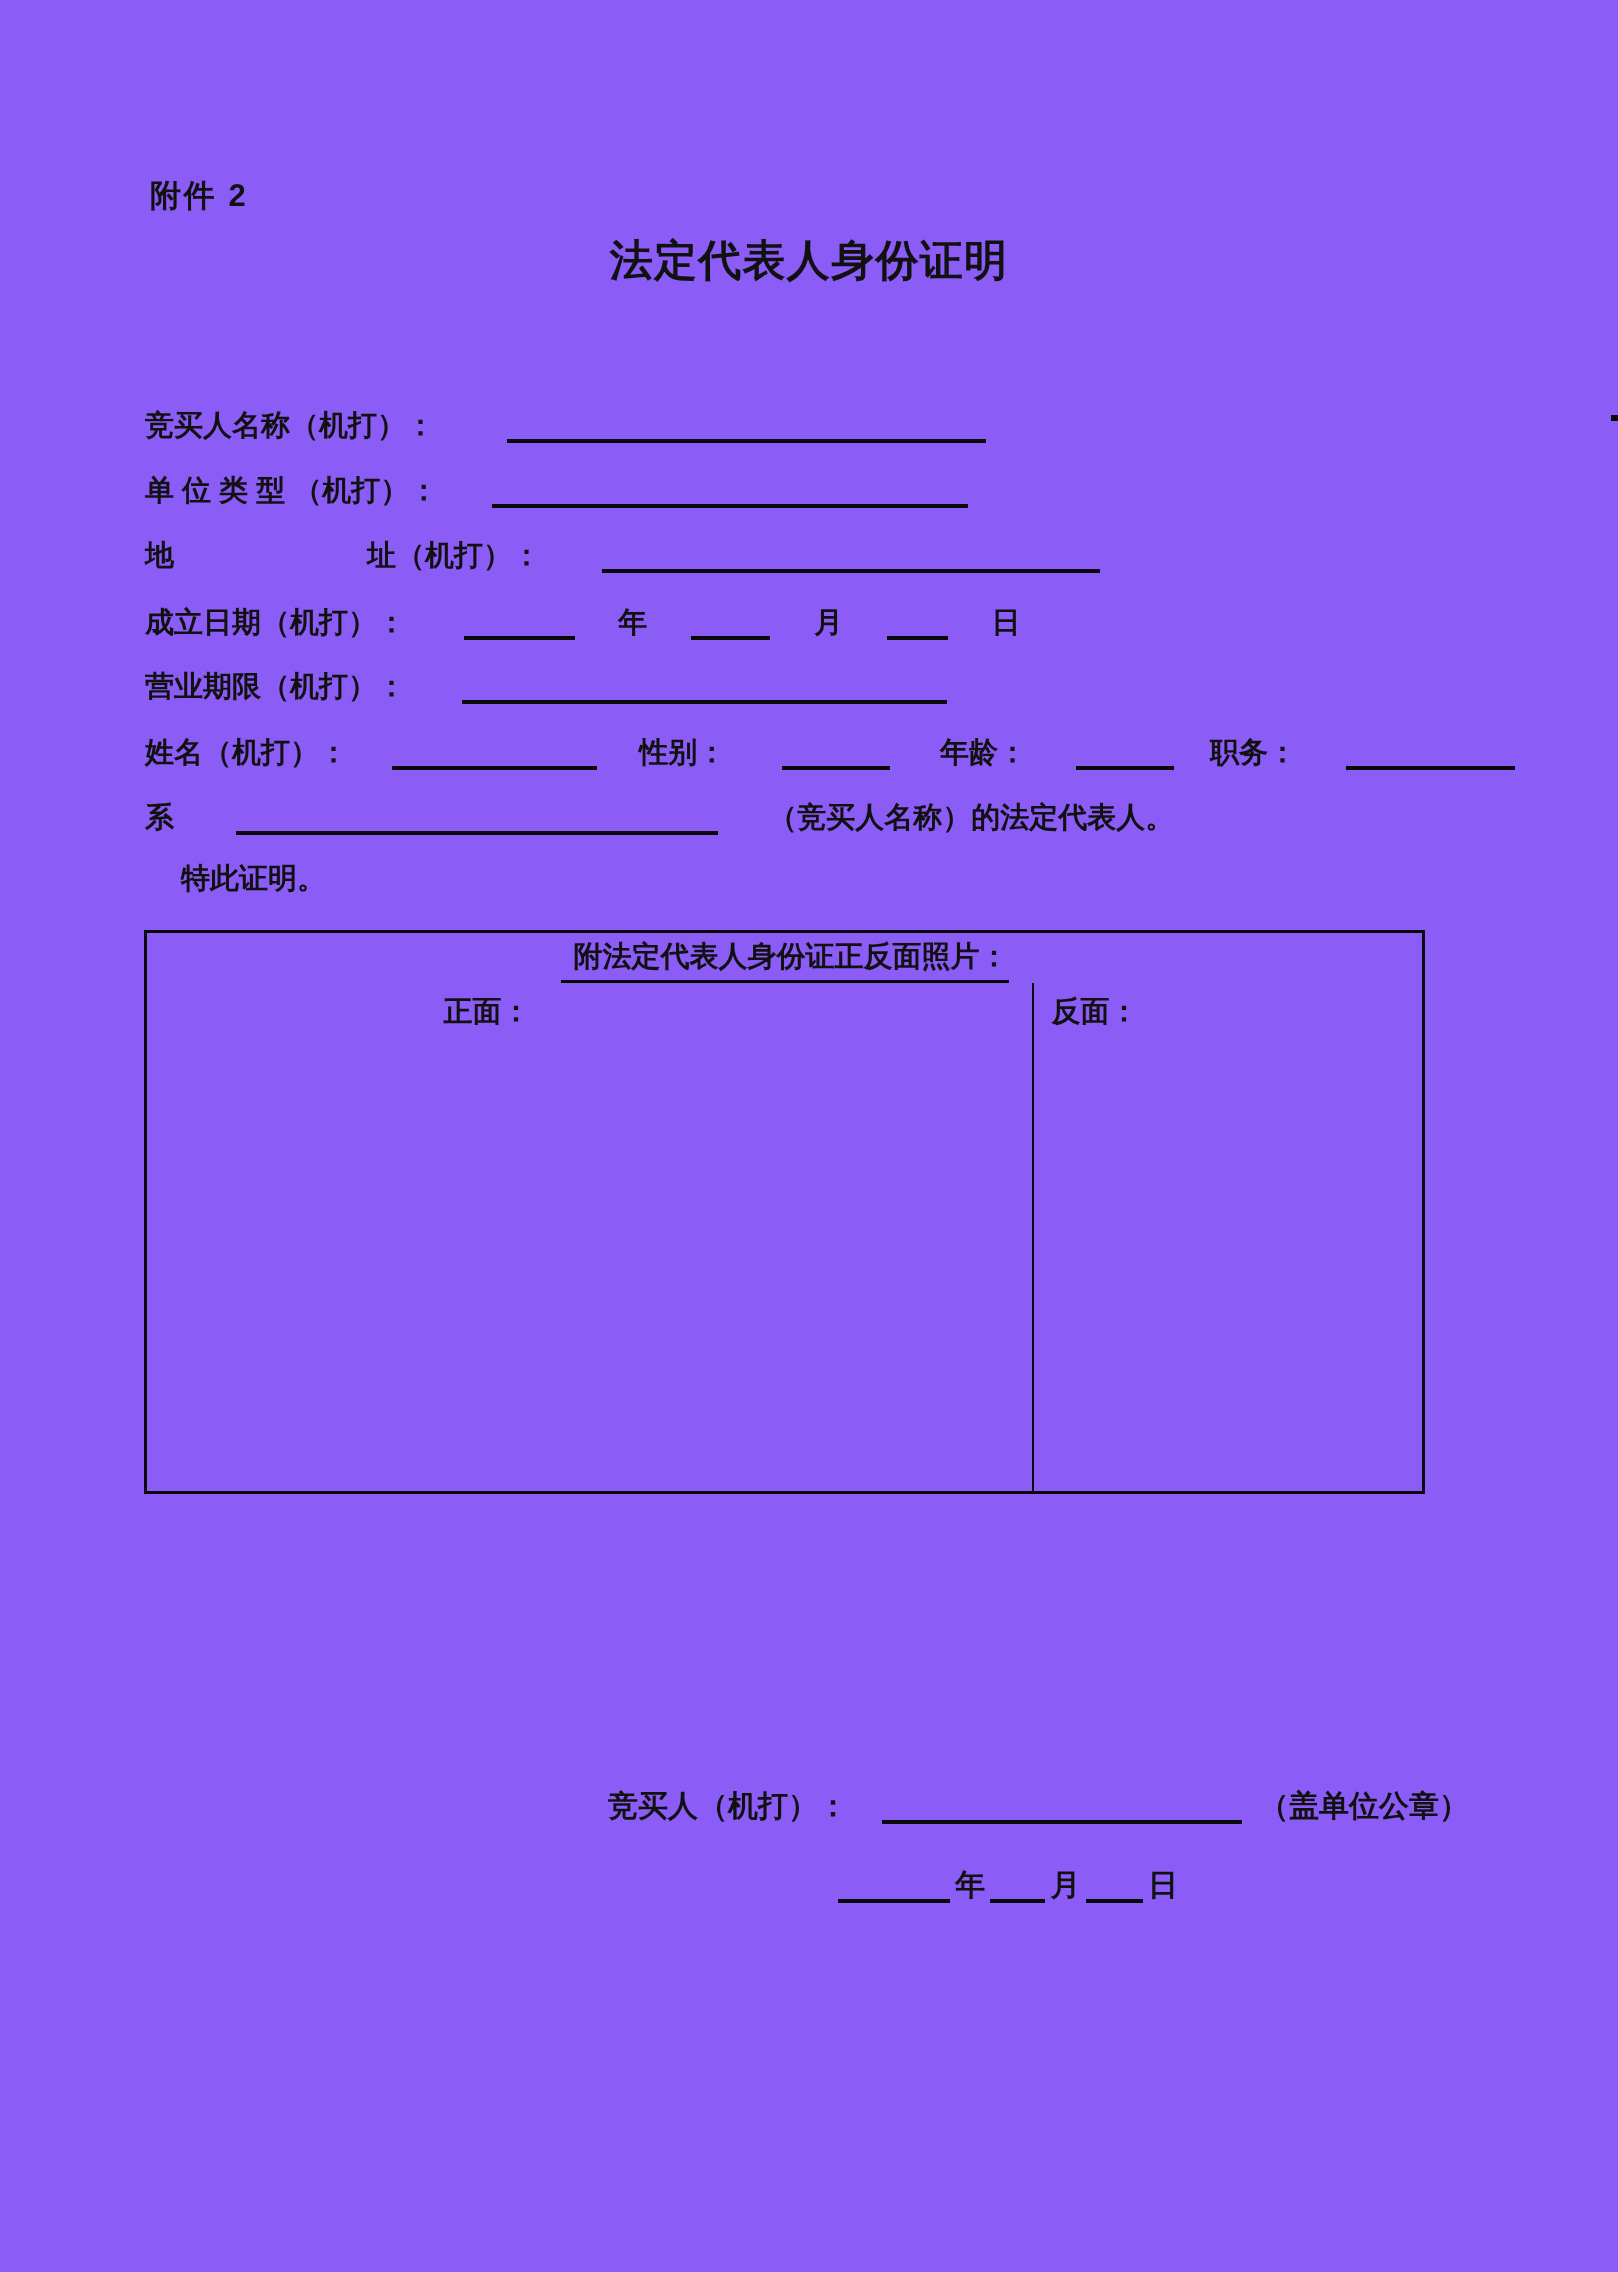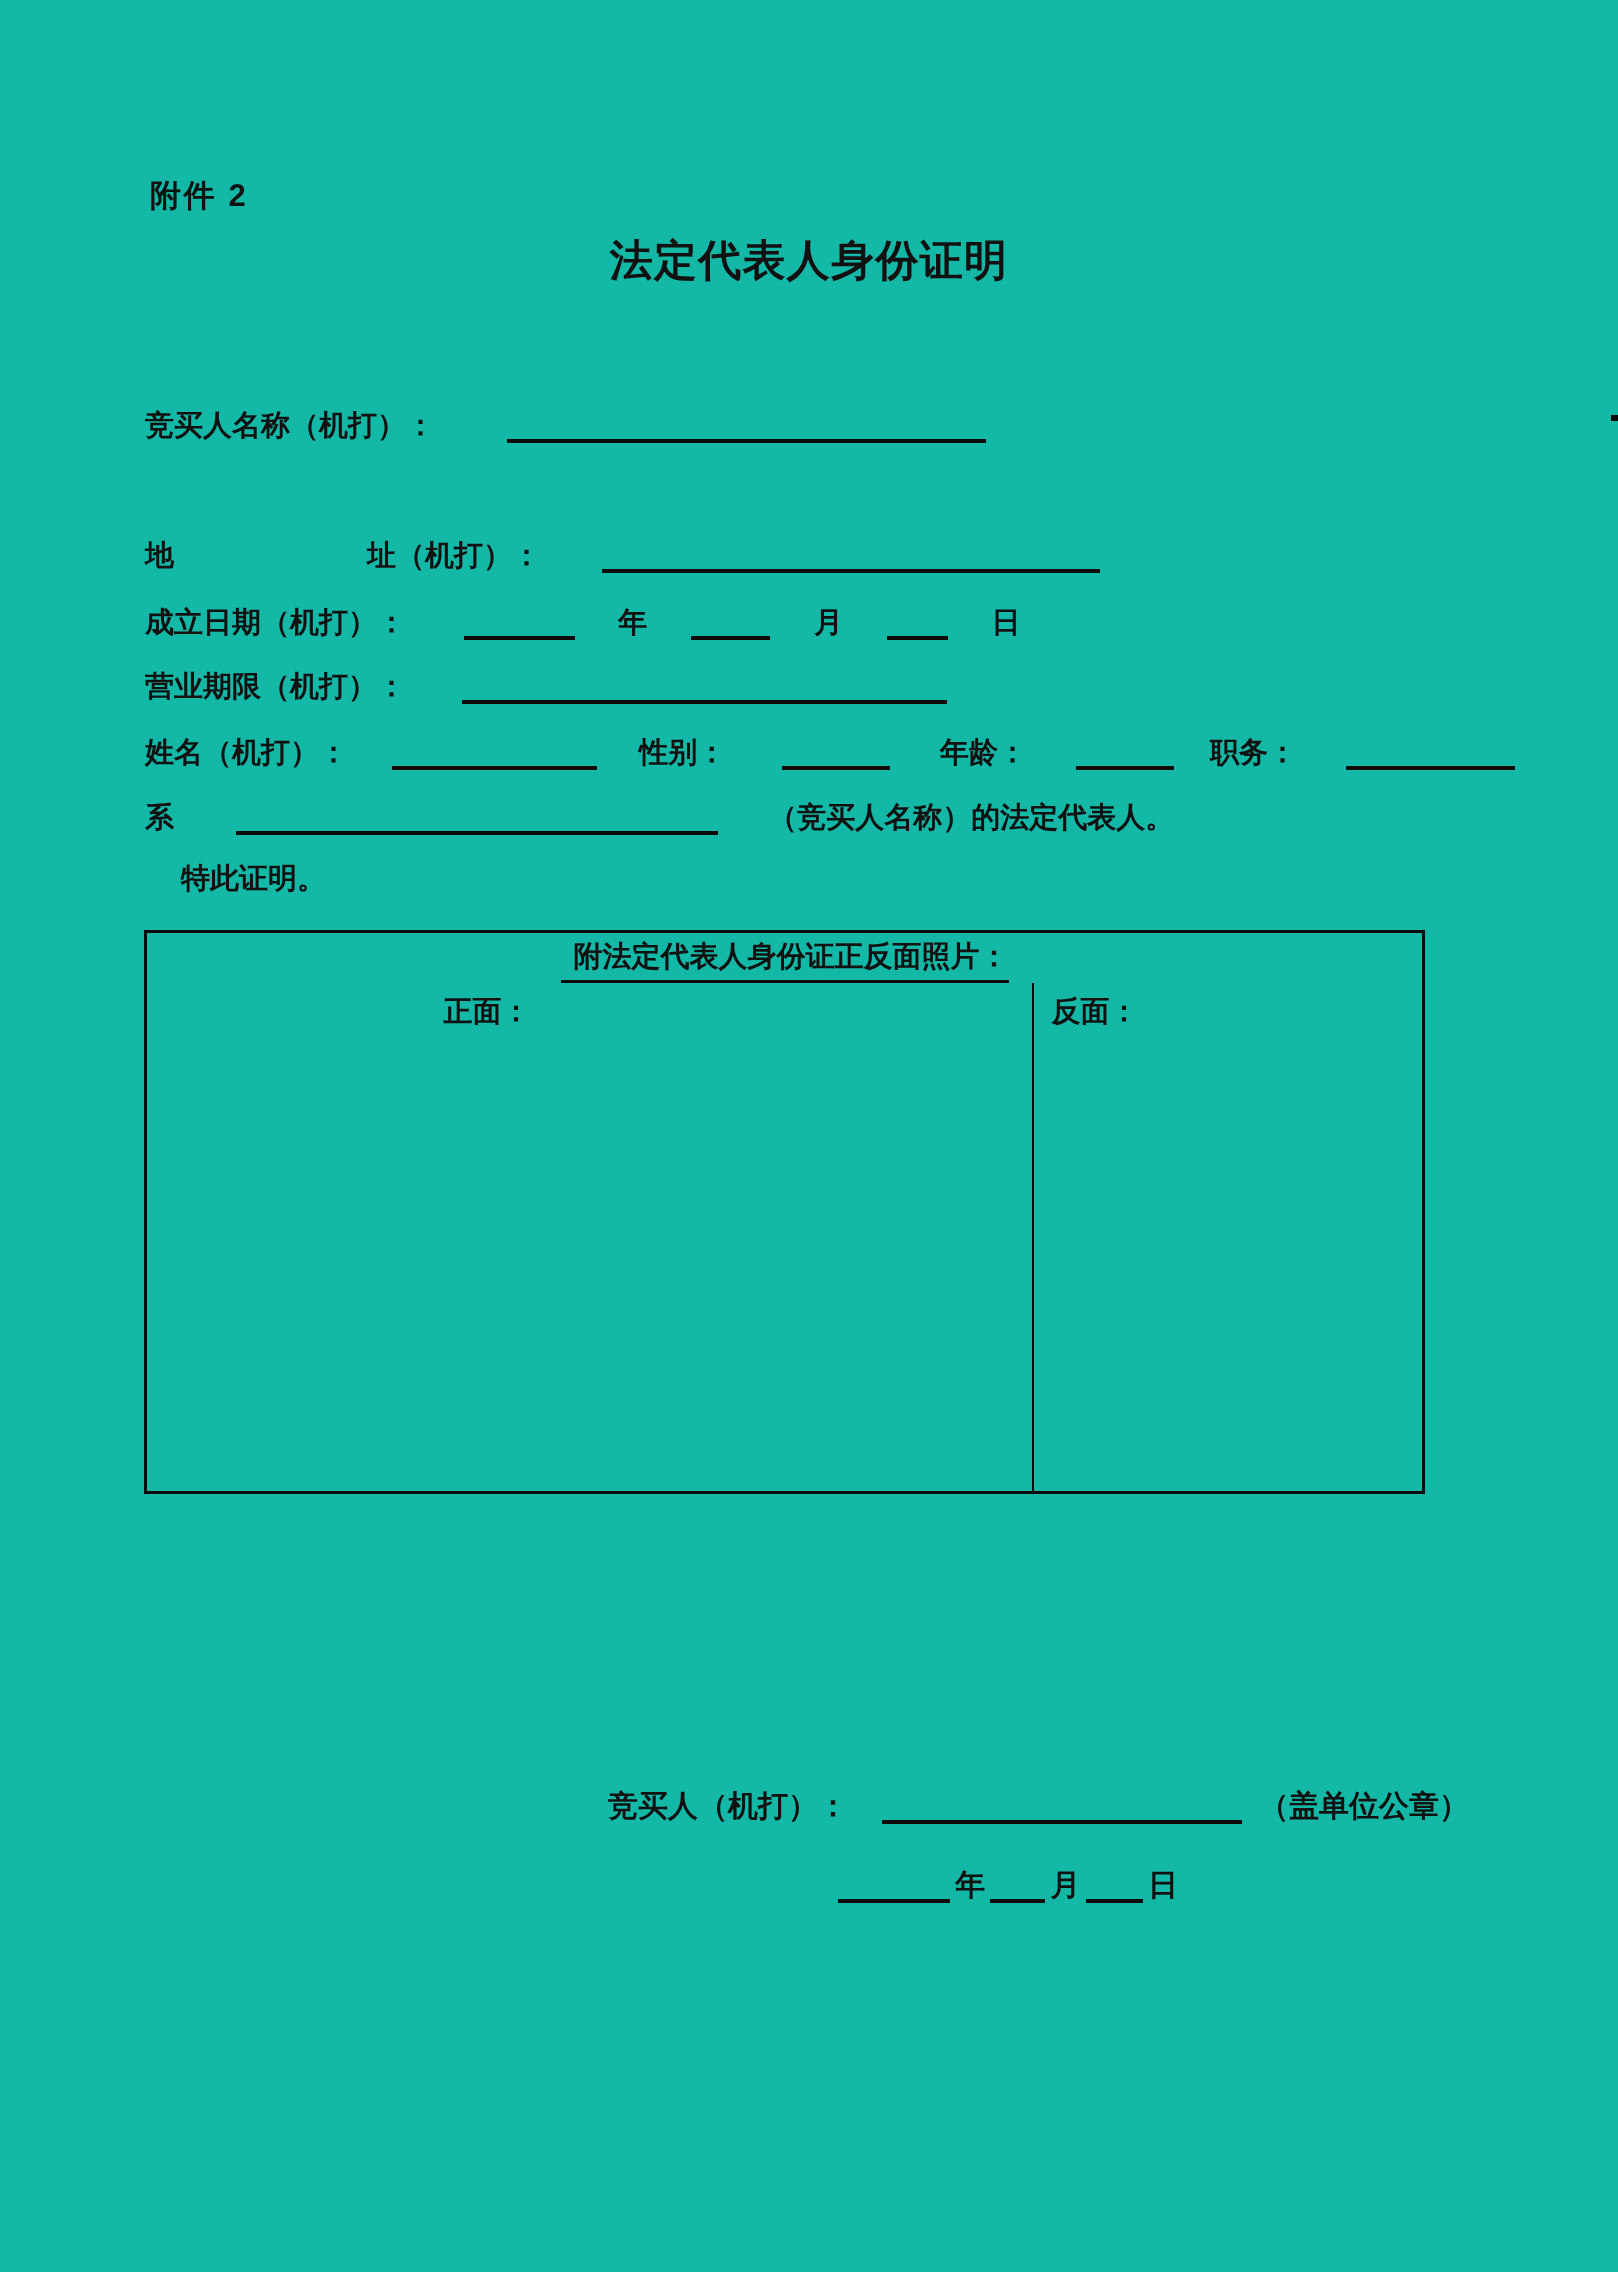--- a/index.html
+++ b/index.html
@@ -3,21 +3,21 @@
 <meta charset="utf-8">
 <style>
   * { margin: 0; padding: 0; box-sizing: border-box; }
   html, body { background: #e8e8e8; }
   body { font-family: "Liberation Sans", "DejaVu Sans", sans-serif; }
 
   .page {
     position: relative;
     width: 1618px;
     height: 2273px;
-    background: #14b8a6;
+    background: #8b5cf6;
     color: #111111;
     overflow: hidden;
   }
 
   .attachment {
     position: absolute;
     left: 150px;
     top: 175px;
     font-size: 31px;
     font-weight: 700;
@@ -155,20 +155,24 @@
 
   <div class="attachment">附件 2</div>
 
   <div class="doc-title">法定代表人身份证明</div>
 
   <div class="frow r1">
     <span>竞买人名称（机打）：</span>
     <span class="blank w735"></span>
   </div>
 
+  <div class="frow r2">
+    <span>单 位 类 型 （机打）：</span>
+    <span class="blank w730"></span>
+  </div>
 
   <div class="frow r3">
     <span>地</span>
     <span class="addr-spacer"></span>
     <span>址（机打）：</span>
     <span class="blank w765"></span>
   </div>
 
   <div class="frow r4">
     <span>成立日期（机打）：</span>

